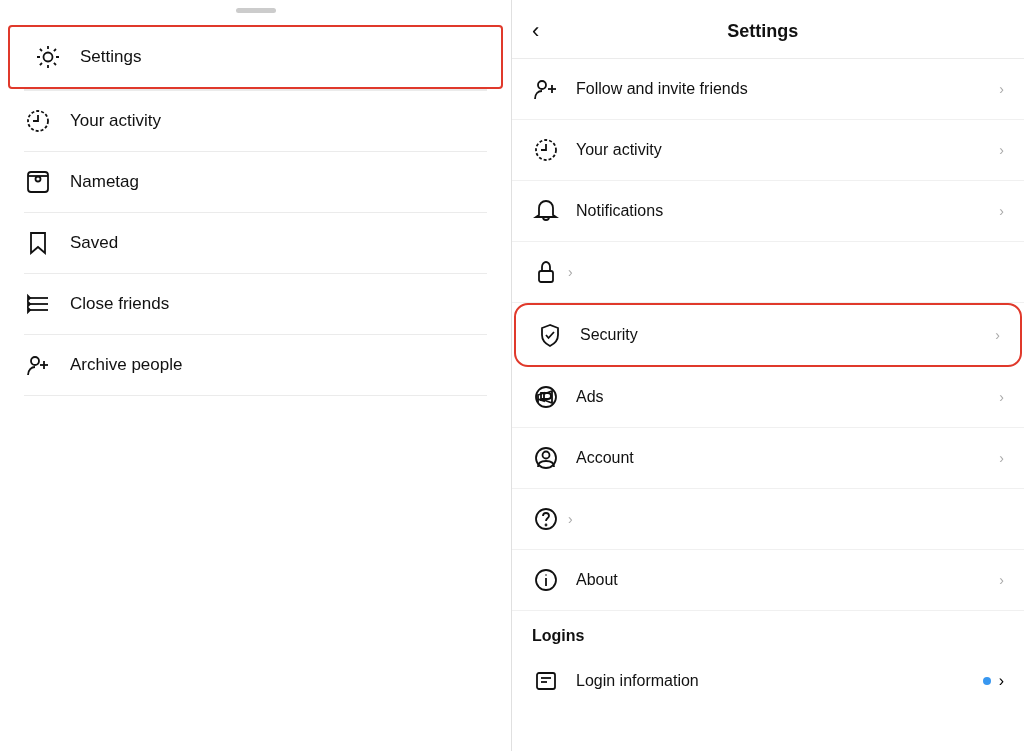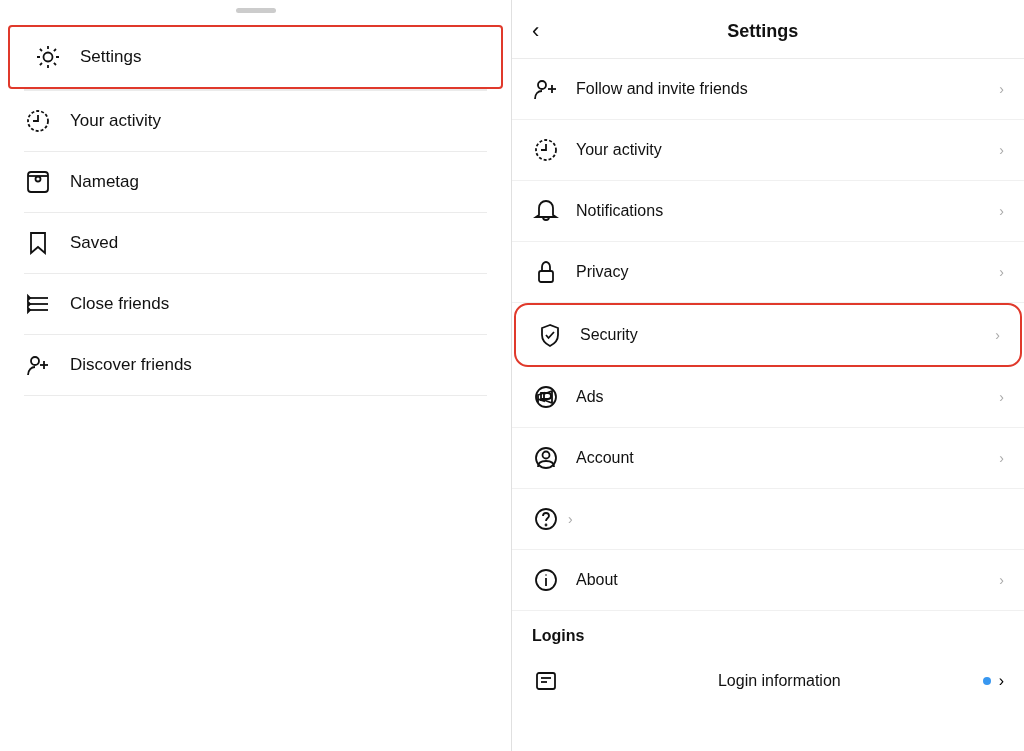--- a/index.html
+++ b/index.html
@@ -128,21 +128,20 @@
       font-size: 16px;
       font-weight: 700;
       color: #111;
     }
 
     .right-item-partial {
       display: flex;
       align-items: center;
       padding: 14px 20px;
       cursor: pointer;
-      text-align: center;
     }
 
     .right-item-partial .item-label {
       font-size: 16px;
       color: #111;
       margin-left: 16px;
       flex: 1;
     }
 
     .blue-dot {
@@ -216,21 +215,21 @@
 
   <div class="left-divider"></div>
 
   <div class="left-item">
     <svg class="icon-svg" viewBox="0 0 28 28" fill="none" stroke="#111" stroke-width="1.8">
       <circle cx="11" cy="10" r="4"></circle>
       <path d="M4 24 C4 19 7.5 16 11 16"></path>
       <line x1="20" y1="10" x2="20" y2="18"></line>
       <line x1="16" y1="14" x2="24" y2="14"></line>
     </svg>
-    <span class="item-label">Discover friends</span>
+    <span class="item-label">Archive people</span>
   </div>
 
   <div class="left-divider"></div>
 </div>
 
 <div class="right-panel">
 
   <div class="right-header">
     <span class="back-btn">‹</span>
     <span class="right-title">Settings</span>
@@ -263,21 +262,20 @@
     </svg>
     <span class="item-label">Notifications</span>
     <span class="chevron">›</span>
   </div>
 
   <div class="right-item">
     <svg class="icon-svg" viewBox="0 0 28 28" fill="none" stroke="#111" stroke-width="1.8">
       <rect x="7" y="13" width="14" height="11" rx="2"></rect>
       <path d="M10 13 L10 9 C10 6.2 12 4 14 4 C16 4 18 6.2 18 9 L18 13"></path>
     </svg>
-    <span class="item-label">Privacy</span>
     <span class="chevron">›</span>
   </div>
 
   <div class="right-item highlighted">
     <svg class="icon-svg" viewBox="0 0 28 28" fill="none" stroke="#111" stroke-width="1.8">
       <path d="M14 4 L6 7 L6 14 C6 19 10 23 14 25 C18 23 22 19 22 14 L22 7 Z"></path>
       <path d="M10 14 L12.5 17 L18 11"></path>
     </svg>
     <span class="item-label">Security</span>
     <span class="chevron">›</span>

